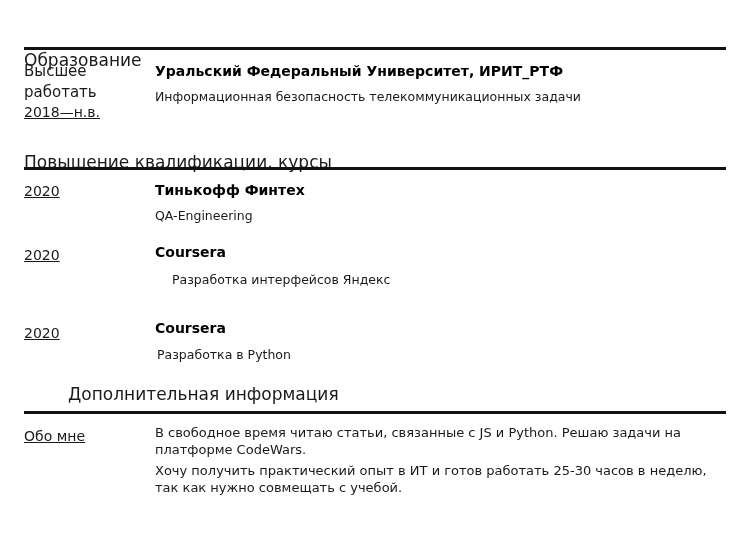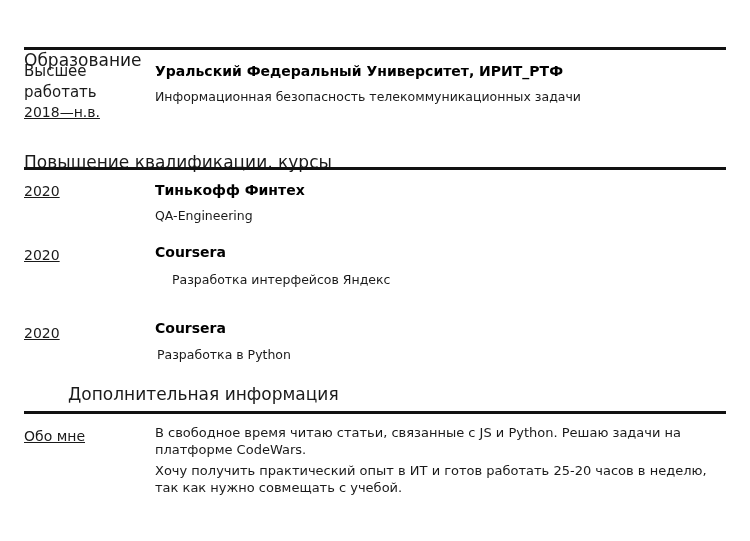--- a/index.html
+++ b/index.html
@@ -46,13 +46,13 @@
   <div class="abs small" style="left:24px; top:325px;">2020</div>
   <div class="abs org" style="left:155px; top:320px;">Coursera</div>
   <div class="abs sub" style="left:157px; top:347px;">Разработка в Python</div>
 </div>
 
 <div class="abs sec-title" style="left:24px; top:384px;margin-left:44px;">Дополнительная информация</div>
 <div class="rule" style="top:411px;"></div>
 
 <div class="abs small" style="left:24px; top:428px;">Обо мне</div>
 <div class="abs about" style="left:155px; top:424px;">В свободное время читаю статьи, связанные с JS и Python. Решаю задачи на платформе CodeWars.</div>
-<div class="abs about" style="left:155px; top:462px;">Хочу получить практический опыт в ИТ и готов работать 25-20 часов в неделю, так как нужно совмещать с учебой.</div>
+<div class="abs about" style="left:155px; top:462px;">Хочу получить практический опыт в ИТ и готов работать 25-30 часов в неделю, так как нужно совмещать с учебой.</div>
 
 </body></html>

